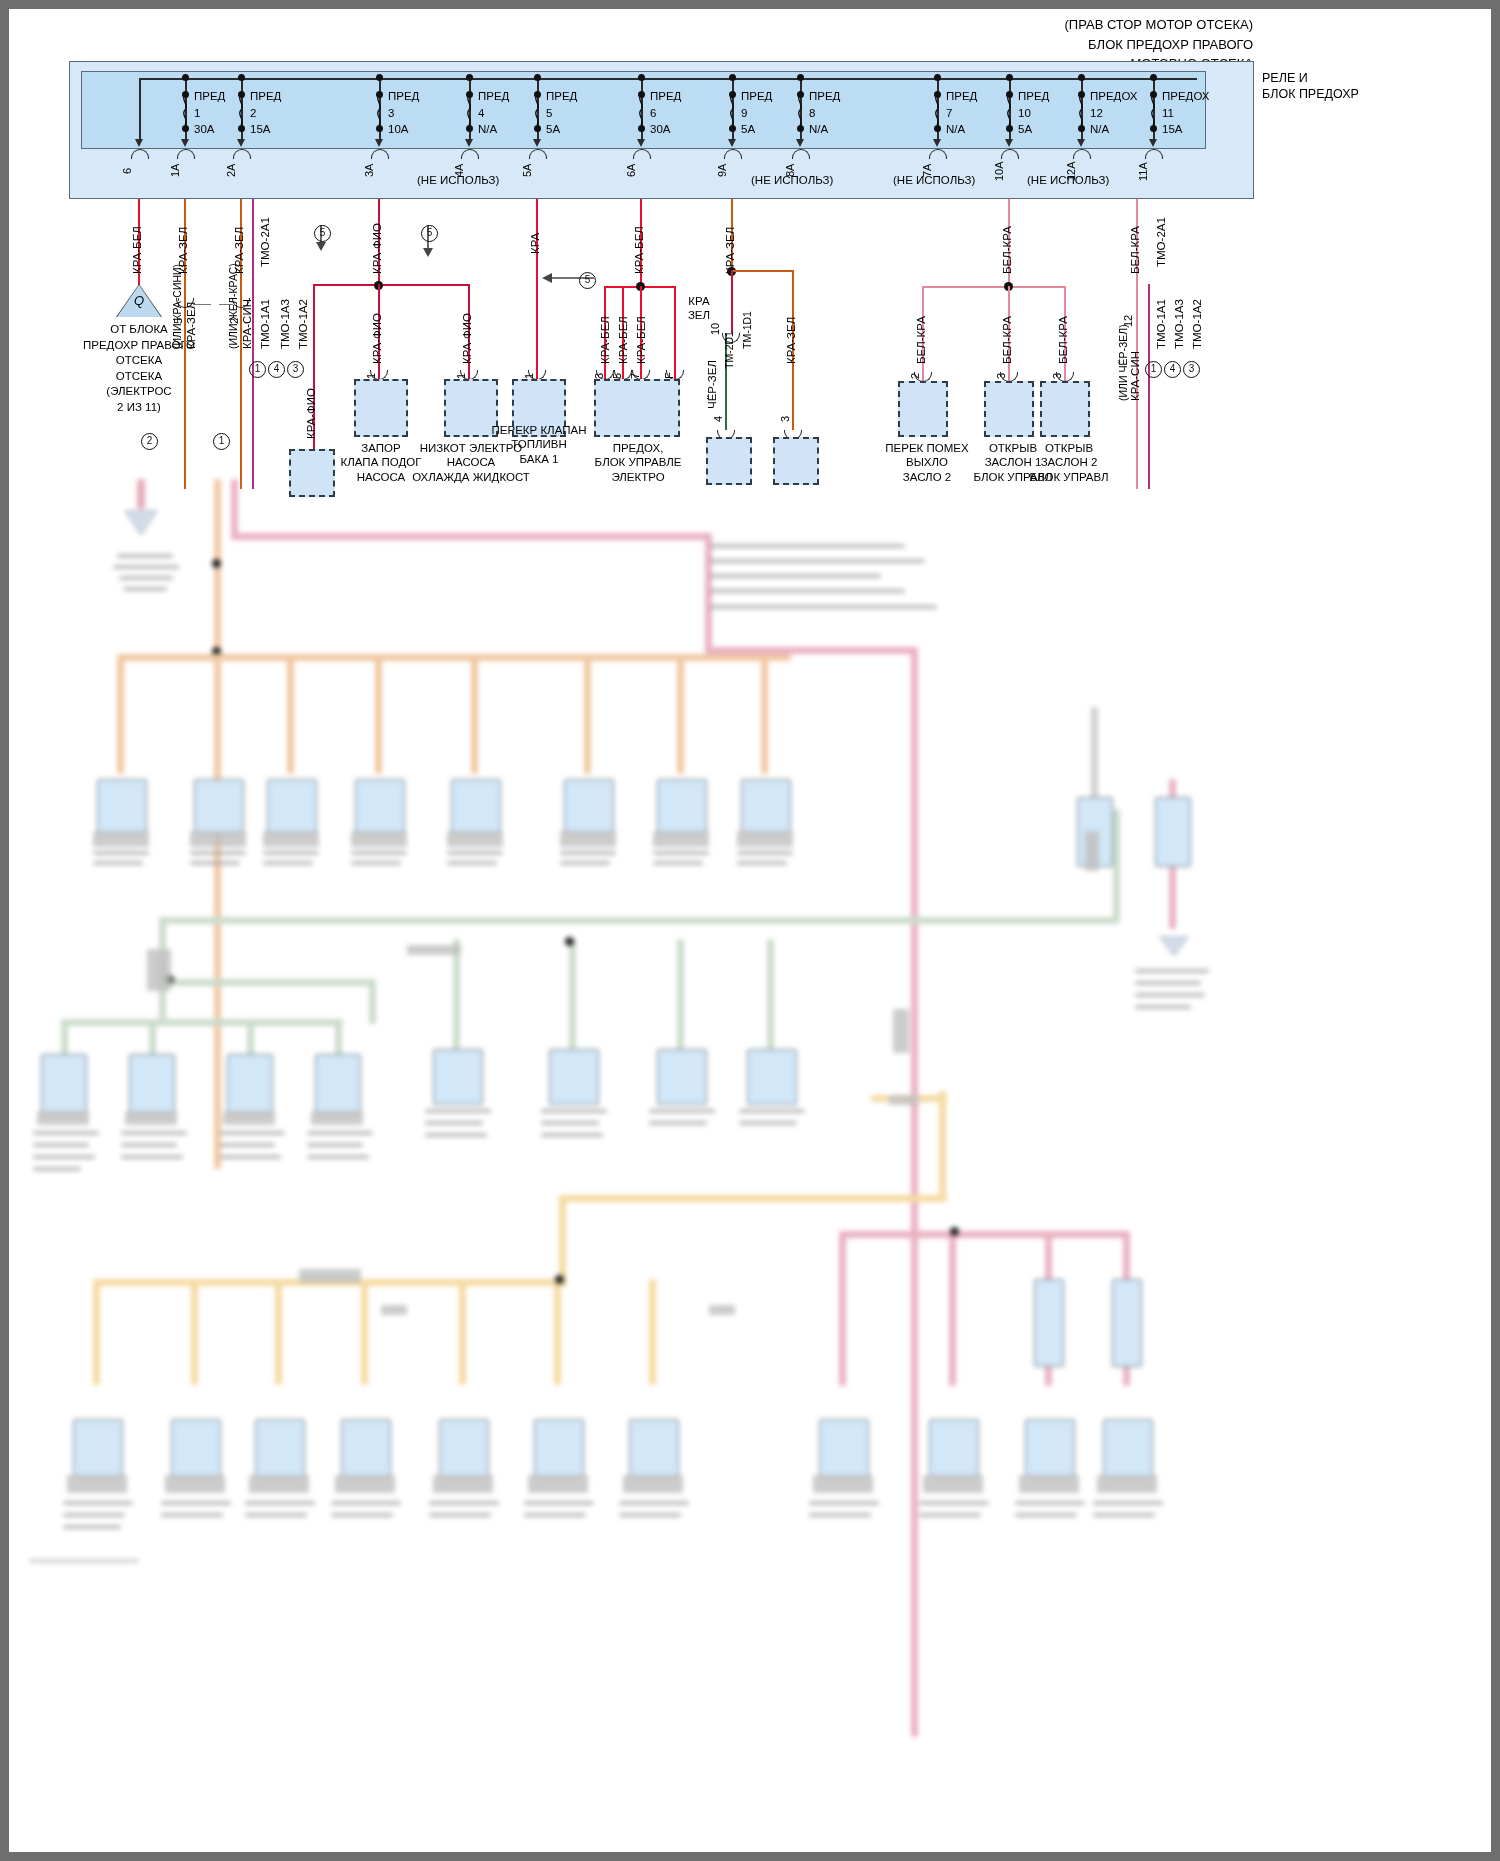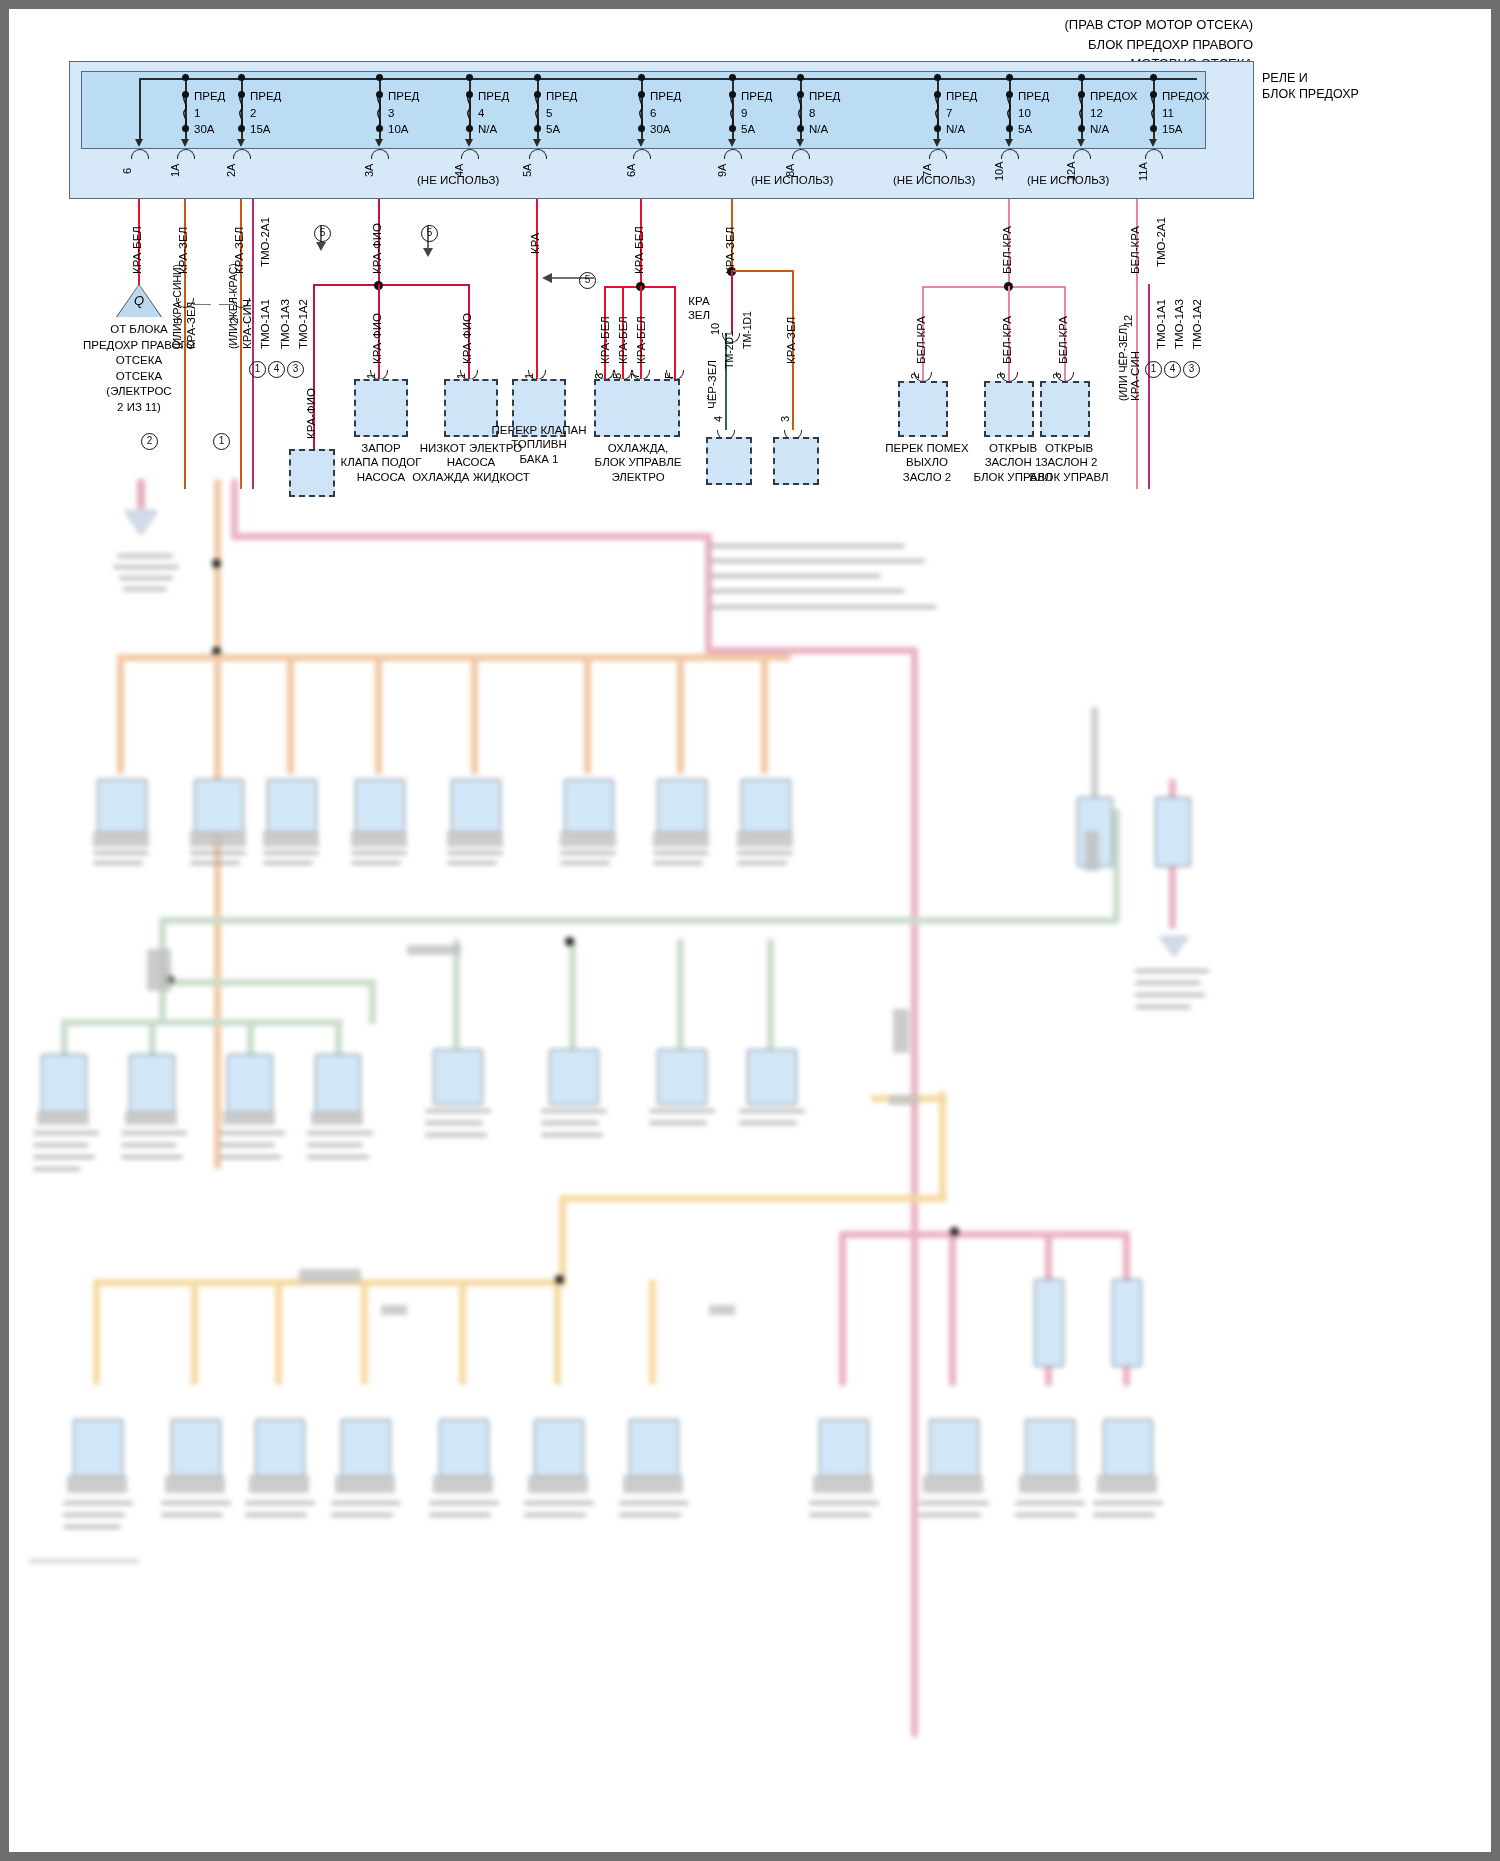--- a/index.html
+++ b/index.html
@@ -398,21 +398,21 @@
 
   <div class="cup" style="left:587px;top:361px;"></div>
   <div class="cup" style="left:605px;top:361px;"></div>
   <div class="cup" style="left:623px;top:361px;"></div>
   <div class="cup" style="left:657px;top:361px;"></div>
   <div class="vert" style="left:584px;top:370px;font-size:11px;">3</div>
   <div class="vert" style="left:602px;top:370px;font-size:11px;">5</div>
   <div class="vert" style="left:620px;top:370px;font-size:11px;">7</div>
   <div class="vert" style="left:654px;top:370px;font-size:11px;">F</div>
   <div class="box" style="left:585px;top:370px;width:86px;height:58px;"></div>
-  <div class="txt c" style="left:576px;top:432px;width:106px;line-height:1.25;"><span>ОХЛАЖДА,</span><br><span>БЛОК УПРАВЛЕ</span><br><span>ЭЛЕКТРО</span></div>
+  <div class="txt c" style="left:576px;top:432px;width:106px;line-height:1.25;"><span>ПРЕДОХ,</span><br><span>БЛОК УПРАВЛЕ</span><br><span>ЭЛЕКТРО</span></div>
 
   <div class="cup" style="left:708px;top:421px;"></div>
   <div class="vert" style="left:703px;top:413px;font-size:11px;">4</div>
   <div class="box" style="left:697px;top:428px;width:46px;height:48px;"></div>
 
   <div class="cup" style="left:775px;top:421px;"></div>
   <div class="vert" style="left:770px;top:413px;font-size:11px;">3</div>
   <div class="box" style="left:764px;top:428px;width:46px;height:48px;"></div>
 
   <div class="cup" style="left:905px;top:363px;"></div>

